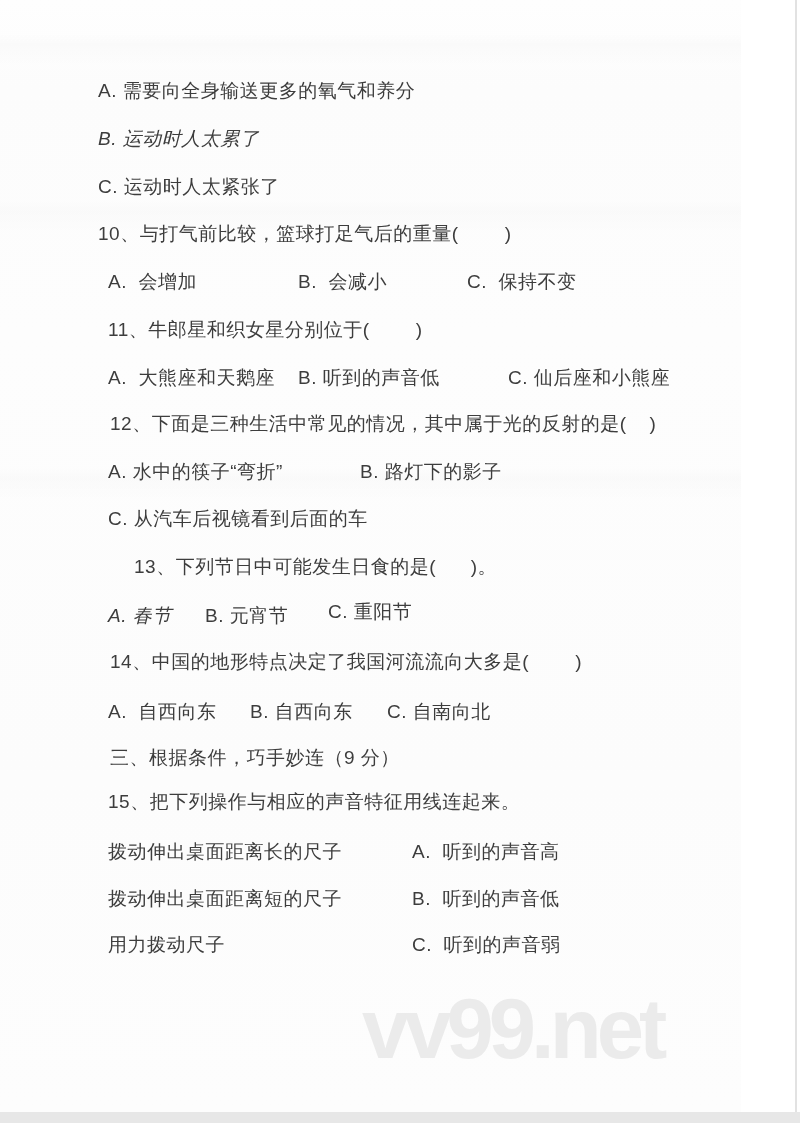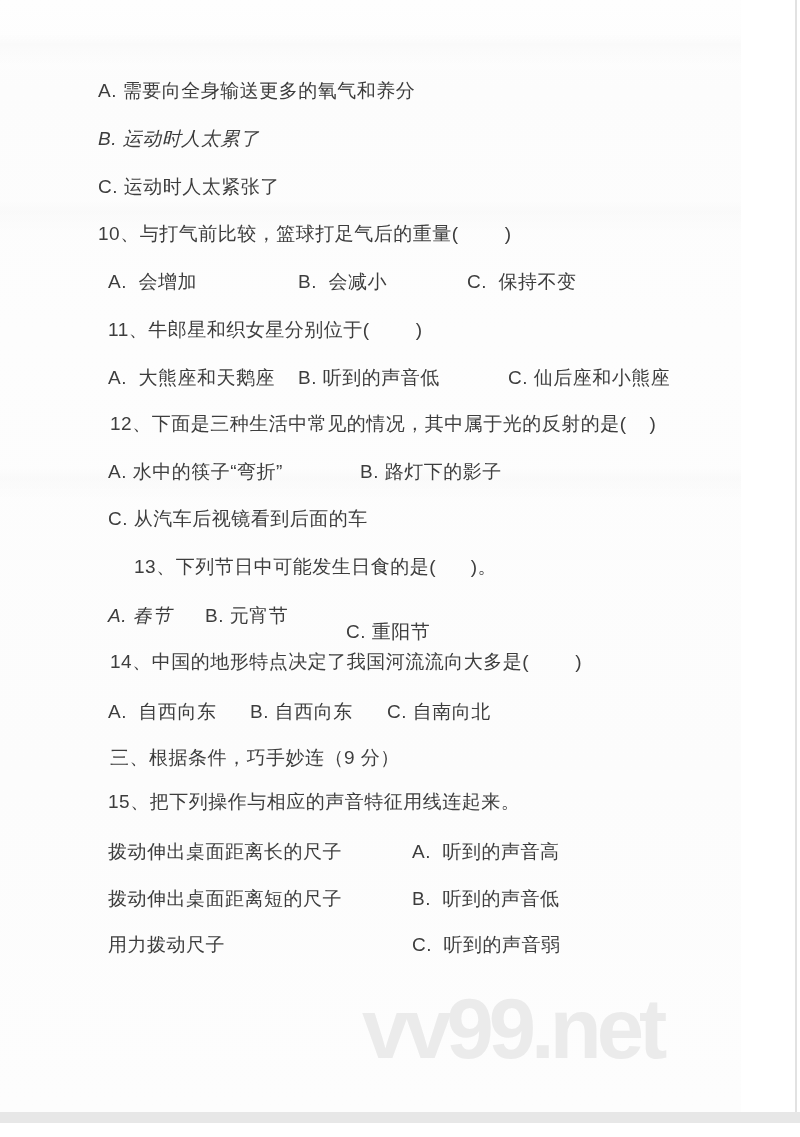--- a/index.html
+++ b/index.html
@@ -95,21 +95,21 @@
         <div class="seg" style="left: 108px; top: 365px;">A.  大熊座和天鹅座</div>
         <div class="seg" style="left: 298px; top: 365px;">B. 听到的声音低</div>
         <div class="seg" style="left: 508px; top: 365px;">C. 仙后座和小熊座</div>
         <div class="seg" style="left: 110px; top: 411px;">12、下面是三种生活中常见的情况，其中属于光的反射的是(    )</div>
         <div class="seg" style="left: 108px; top: 459px;">A. 水中的筷子“弯折”</div>
         <div class="seg" style="left: 360px; top: 459px;">B. 路灯下的影子</div>
         <div class="seg" style="left: 108px; top: 506px;">C. 从汽车后视镜看到后面的车</div>
         <div class="seg" style="left: 110px; top: 554px; margin-left: 24px;">13、下列节日中可能发生日食的是(      )。</div>
         <div class="seg" style="left: 108px; top: 603px; font-style: italic;">A. 春节</div>
         <div class="seg" style="left: 205px; top: 603px;">B. 元宵节</div>
-        <div class="seg" style="left: 328px; top: 619px; margin-left: 18px;">C. 重阳节</div>
+        <div class="seg" style="left: 328px; top: 599px;">C. 重阳节</div>
         <div class="seg" style="left: 110px; top: 649px;">14、中国的地形特点决定了我国河流流向大多是(        )</div>
         <div class="seg" style="left: 108px; top: 699px;">A.  自西向东</div>
         <div class="seg" style="left: 250px; top: 699px;">B. 自西向东</div>
         <div class="seg" style="left: 387px; top: 699px;">C. 自南向北</div>
         <div class="seg" style="left: 110px; top: 745px;">三、根据条件，巧手妙连（9 分）</div>
         <div class="seg" style="left: 108px; top: 789px; text-align: right;">15、把下列操作与相应的声音特征用线连起来。</div>
         <div class="seg" style="left: 108px; top: 839px;">拨动伸出桌面距离长的尺子</div>
         <div class="seg" style="left: 412px; top: 839px;">A.  听到的声音高</div>
         <div class="seg" style="left: 108px; top: 886px;">拨动伸出桌面距离短的尺子</div>
         <div class="seg" style="left: 412px; top: 886px;">B.  听到的声音低</div>

